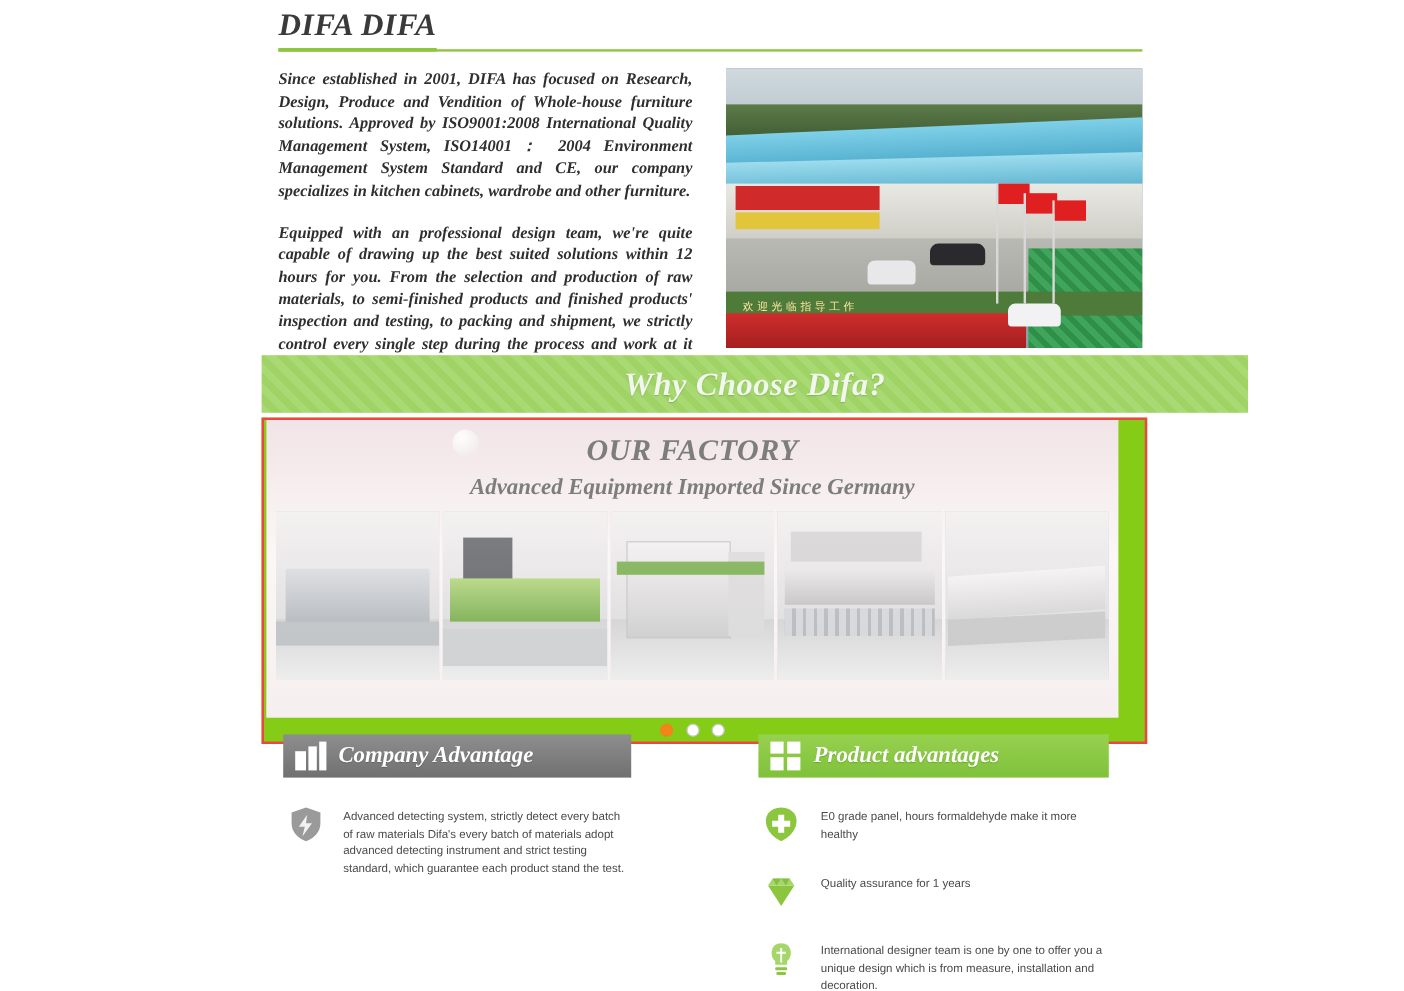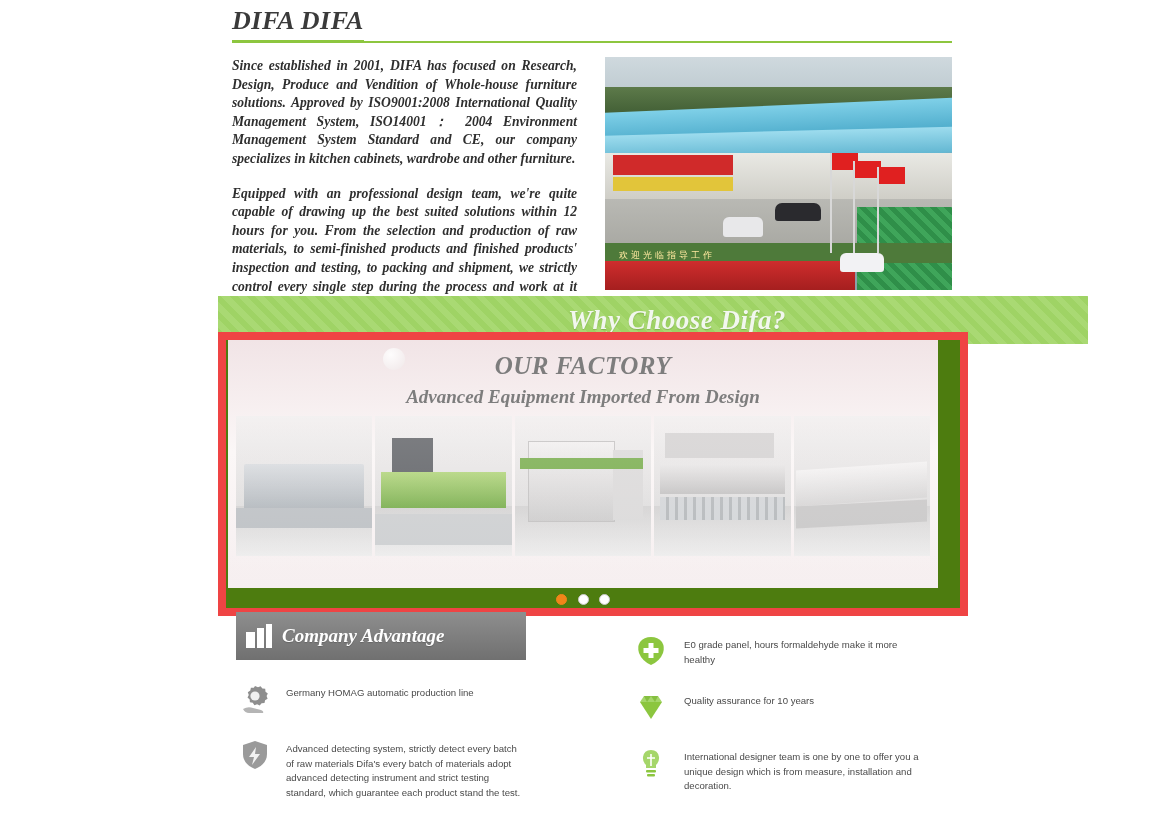--- a/index.html
+++ b/index.html
@@ -152,41 +152,40 @@
   .why-band {
     position: absolute;
     left: 218px;
     top: 296px;
     width: 822px;
     height: 48px;
     background: repeating-linear-gradient(45deg,#a9d973 0 6px,#9fd365 6px 12px);
     display: flex;
     align-items: center;
     justify-content: center;
-    padding-left: 48px;
   }
   .why-band-text {
     font-family: "Liberation Serif", serif;
     font-style: italic;
     font-weight: bold;
     font-size: 27px;
     color: #f2f7ee;
     letter-spacing: 0.5px;
     text-shadow: 0 1px 1px rgba(90,130,50,.4);
   }
 
   
   .factory-box {
     position: absolute;
     left: 218px;
-    top: 332px;
+    top: 348px;
     width: 734px;
     height: 268px;
-    border: 8px solid #ef4444;
-    background: #4d7c0f;
+    border: 2px solid #ef4444;
+    background: #84cc16;
   }
   .factory-inner {
     position: absolute;
     left: 2px;
     top: 0px;
     width: 710px;
     height: 248px;
     background: linear-gradient(#f1e4e6, #fbf7f7 45%, #f6eff0);
     overflow: hidden;
   }
@@ -305,21 +304,21 @@
 
   
   .adv-col {
     position: absolute;
     width: 290px;
   }
   .adv-left  { left: 236px; top: 612px; }
   .adv-right { left: 632px; top: 612px; }
 
   .adv-header {
-    height: 48px;
+    height: 36px;
     display: flex;
     align-items: center;
     padding-left: 10px;
     box-sizing: border-box;
   }
   .adv-header.grey {
     width: 290px;
     background: linear-gradient(#8e8e8e, #707070);
   }
   .adv-header.green {
@@ -417,21 +416,21 @@
 
   <div class="why-band">
     <span class="why-band-text">Why Choose Difa?</span>
   </div>
 
   <div class="factory-box">
     <div class="factory-inner">
       <div class="bubble"></div>
       <div class="factory-headings">
         <div class="factory-h1">OUR FACTORY</div>
-        <div class="factory-h2">Advanced  Equipment Imported From Design</div>
+        <div class="factory-h2">Advanced  Equipment Imported Since Germany</div>
       </div>
 
       <div class="thumbs">
         <div class="thumb t1">
           <div class="t-wall"></div>
             <div class="t-floor"></div>
           <div class="m"></div>
             <div class="m2"></div>
           <div class="thumb-veil"></div>
         </div>
@@ -481,64 +480,63 @@
   <div class="adv-col adv-left">
     <div class="adv-header grey">
       <span class="hdr-icon factory">
         <span class="b b1"></span>
           <span class="b b2"></span>
           <span class="b b3"></span>
       </span>
       <span class="adv-header-title">Company Advantage</span>
     </div>
 
-    <div class="adv-item">
-      <span class="adv-icon">
-        <svg width="34" height="34" viewBox="0 0 34 34">
-          <path d="M17 4 l3 1.2 2.6-1 1.8 2.4 2.8 .2 .3 2.9 2.3 1.7-1.2 2.6 1 2.7-2.5 1.6-.6 2.8-2.9 .1-1.9 2.2-2.6-1.2-2.7 1-1.6-2.4-2.9-.5-.2-2.9-2.2-1.9 1.3-2.6-1-2.7 2.5-1.6 .6-2.8 2.9-.1z" fill="#8e8e8e"></path>
-          <circle cx="17" cy="14" r="4.6" fill="#f0f0f0"></circle>
-          <path d="M5 27 q5-3 10-1 l8 2 q3 1 2 3 l-14 0 q-4 0-6-4z" fill="#b5b5b5"></path>
-        </svg>
-      </span>
-      <span class="adv-text">Germany HOMAG automatic production line</span>
-    </div>
 
 
     <div class="adv-item">
       <span class="adv-icon">
         <svg width="34" height="34" viewBox="0 0 34 34">
           <path d="M17 3 l12 4 v9 q0 10-12 15 q-12-5-12-15 v-9z" fill="#9a9a9a"></path>
           <path d="M18 9 l-7 10 h5 l-2 8 l8-11 h-5z" fill="#f2f2f2"></path>
         </svg>
       </span>
       <span class="adv-text">Advanced detecting system, strictly detect every batch of raw materials Difa's every batch of materials adopt advanced detecting instrument and strict testing standard, which guarantee each product stand the test.</span>
     </div>
   </div>
 
   <div class="adv-col adv-right">
+    <div class="adv-header green">
+      <span class="hdr-icon squares">
+        <span class="b b1"></span>
+          <span class="b b2"></span>
+          <span class="b b3"></span>
+          <span class="b b4"></span>
+      </span>
+      <span class="adv-header-title">Product advantages</span>
+    </div>
 
     <div class="adv-item">
       <span class="adv-icon">
         <svg width="34" height="34" viewBox="0 0 34 34">
           <path d="M17 3 q7 0 11 5 q3 5 1 11 q-3 8-12 12 q-9-4-12-12 q-2-6 1-11 q4-5 11-5z" fill="#8cc63f"></path>
           <path d="M14.5 9 h5 v5 h5 v5 h-5 v5 h-5 v-5 h-5 v-5 h5z" fill="#ffffff"></path>
         </svg>
       </span>
       <span class="adv-text">E0 grade panel, hours formaldehyde make it more healthy</span>
     </div>
 
     <div class="adv-item">
       <span class="adv-icon">
         <svg width="34" height="34" viewBox="0 0 34 34">
           <path d="M6 12 h22 l-11 17z" fill="#8cc63f"></path>
           <path d="M6 12 l4-6 h14 l4 6z" fill="#a5d66a"></path>
           <path d="M10 6 l3 6 l4-6z M24 6 l-3 6 l-4-6z" fill="#7bb733" opacity=".75"></path>
         </svg>
       </span>
-      <span class="adv-text">Quality assurance for 10 years</span>
+      <span class="adv-text">Quality assurance for 1 years</span>
     </div>
 
     <div class="adv-item">
       <span class="adv-icon">
         <svg width="34" height="34" viewBox="0 0 34 34">
           <path d="M17 4 q7 0 8 7 q.5 5-3 8 v3 h-10 v-3 q-3.5-3-3-8 q1-7 8-7z" fill="#a5d66a"></path>
           <rect x="12" y="24" width="10" height="2.5" rx="1" fill="#8cc63f"></rect>
           <rect x="13" y="28" width="8" height="2.5" rx="1" fill="#8cc63f"></rect>
           <path d="M17 8 v12 M13 12 h8" stroke="#ffffff" stroke-width="1.6" fill="none"></path>
         </svg>

